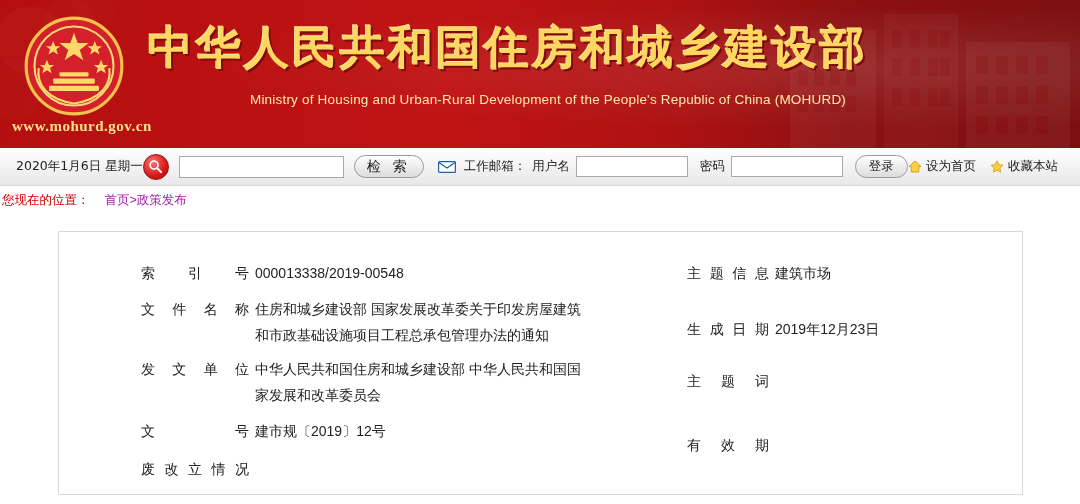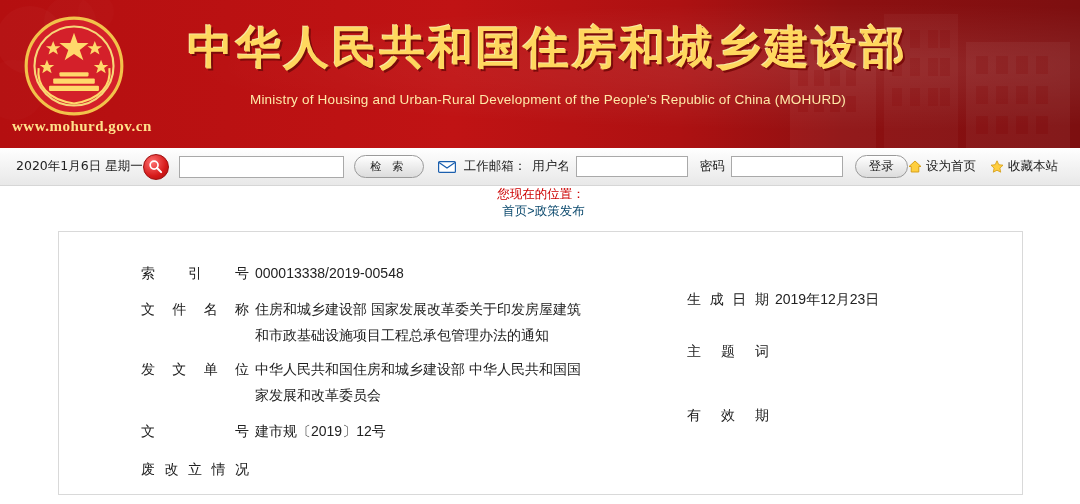--- a/index.html
+++ b/index.html
@@ -35,21 +35,20 @@
   }
   .emblem {
     position: absolute;
     left: 22px; top: 14px;
     width: 104px; height: 104px;
   }
   .banner-title {
     position: absolute;
     left: 148px; top: 18px;
     width: 800px;
-    text-align: center;
     font-family: Liberation Sans, sans-serif;
     font-size: 45px;
     font-weight: bold;
     letter-spacing: 3px;
     color: #ffd75e;
     text-shadow: 2px 2px 0 #7a0b0b, -1px -1px 0 #f6e9a0;
     white-space: nowrap;
   }
   .banner-subtitle {
     position: absolute;
@@ -112,21 +111,21 @@
     font-size: 12px;
     padding: 0 4px;
     margin-right: 10px;
   }
   .pill-btn {
     height: 23px;
     min-width: 70px;
     border-radius: 12px;
     border: 1px solid #9a9a9a;
     background: linear-gradient(180deg,#ffffff 0%, #ededed 50%, #dcdcdc 100%);
-    font-size: 11px;
+    font-size: 14px;
     color: #222;
     display: inline-flex;
     align-items: center; justify-content: center;
     letter-spacing: 4px;
     padding-left: 6px;
     cursor: pointer;
     margin-right: 14px;
   }
   .mail-icon {
     width: 18px; height: 12px;
@@ -171,24 +170,23 @@
   }
   .tb-link .ico { margin-right: 4px; display: inline-flex; }
 
   
   .breadcrumb {
     height: 28px;
     display: flex;
     align-items: center;
     padding-left: 2px;
     font-size: 12.5px;
-    flex-direction: column;
   }
   .bc-label { color: #c00; }
-  .bc-path { color: #0c4a6e; margin-left: 5px; }
+  .bc-path { color: #a21caf; margin-left: 15px; }
 
   
   .card {
     position: absolute;
     left: 58px; top: 231px;
     width: 965px; height: 264px;
     border: 1px solid #d9d9d9;
     background: #fff;
     padding-left: 44px;
   }
@@ -390,20 +388,24 @@
           <span class="meta-val">建市规〔2019〕12号</span>
         </div>
 
         <div class="meta-row">
           <span class="meta-key">废改立情况</span>
           <span class="meta-val"></span>
         </div>
       </div>
 
       <div class="right-col">
+        <div class="meta-row">
+          <span class="meta-key r">主题信息</span>
+          <span class="meta-val">建筑市场</span>
+        </div>
 
         <div class="meta-row" style="margin-top:26px">
           <span class="meta-key r">生成日期</span>
           <span class="meta-val">2019年12月23日</span>
         </div>
 
         <div class="meta-row" style="margin-top:22px">
           <span class="meta-key r">主 题 词</span>
           <span class="meta-val"></span>
         </div>

